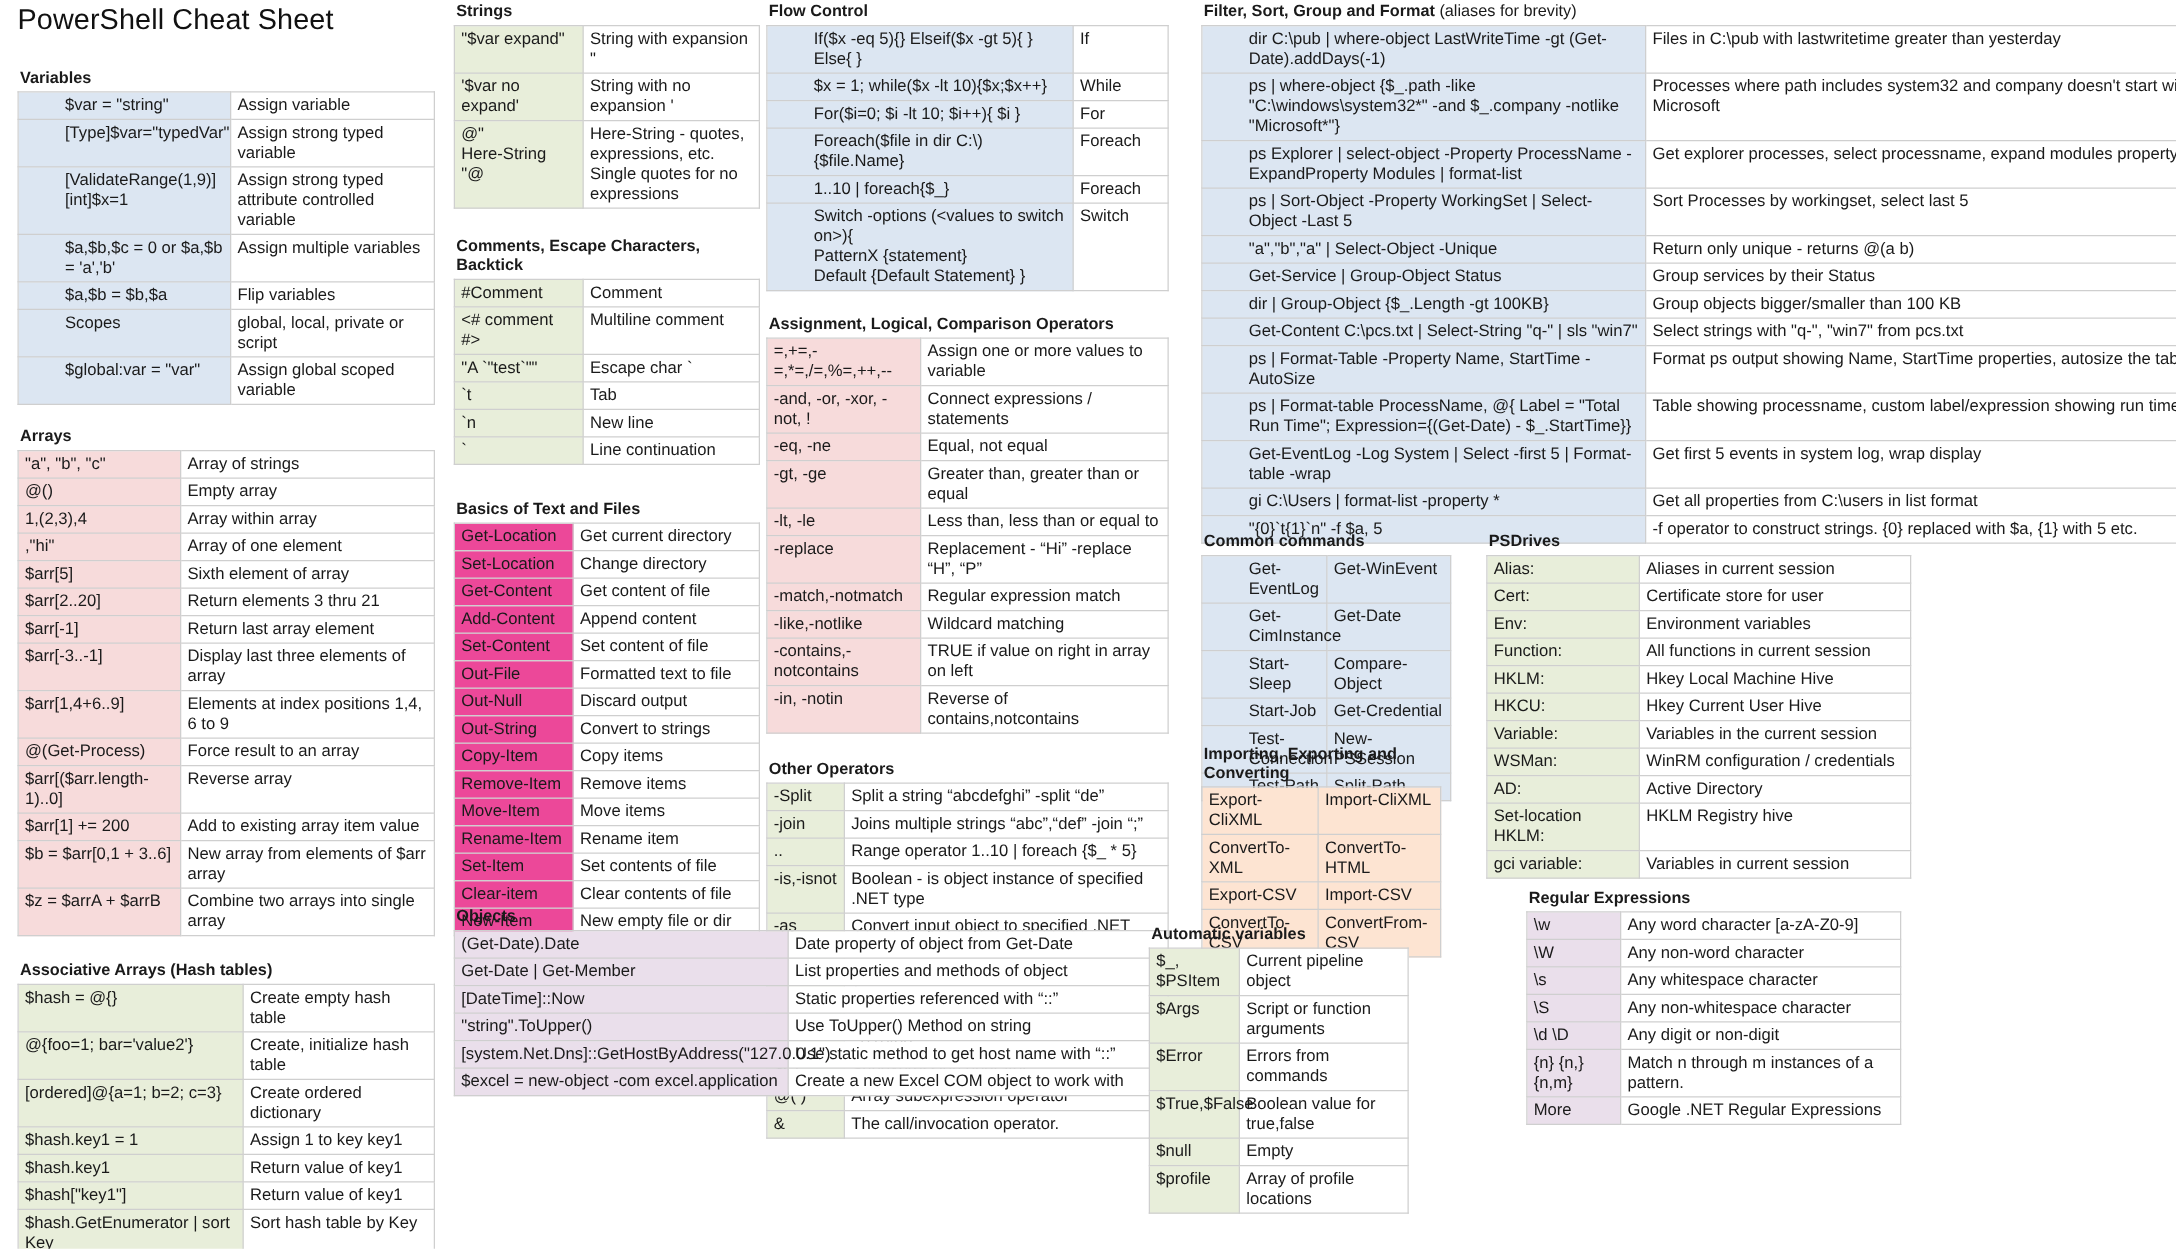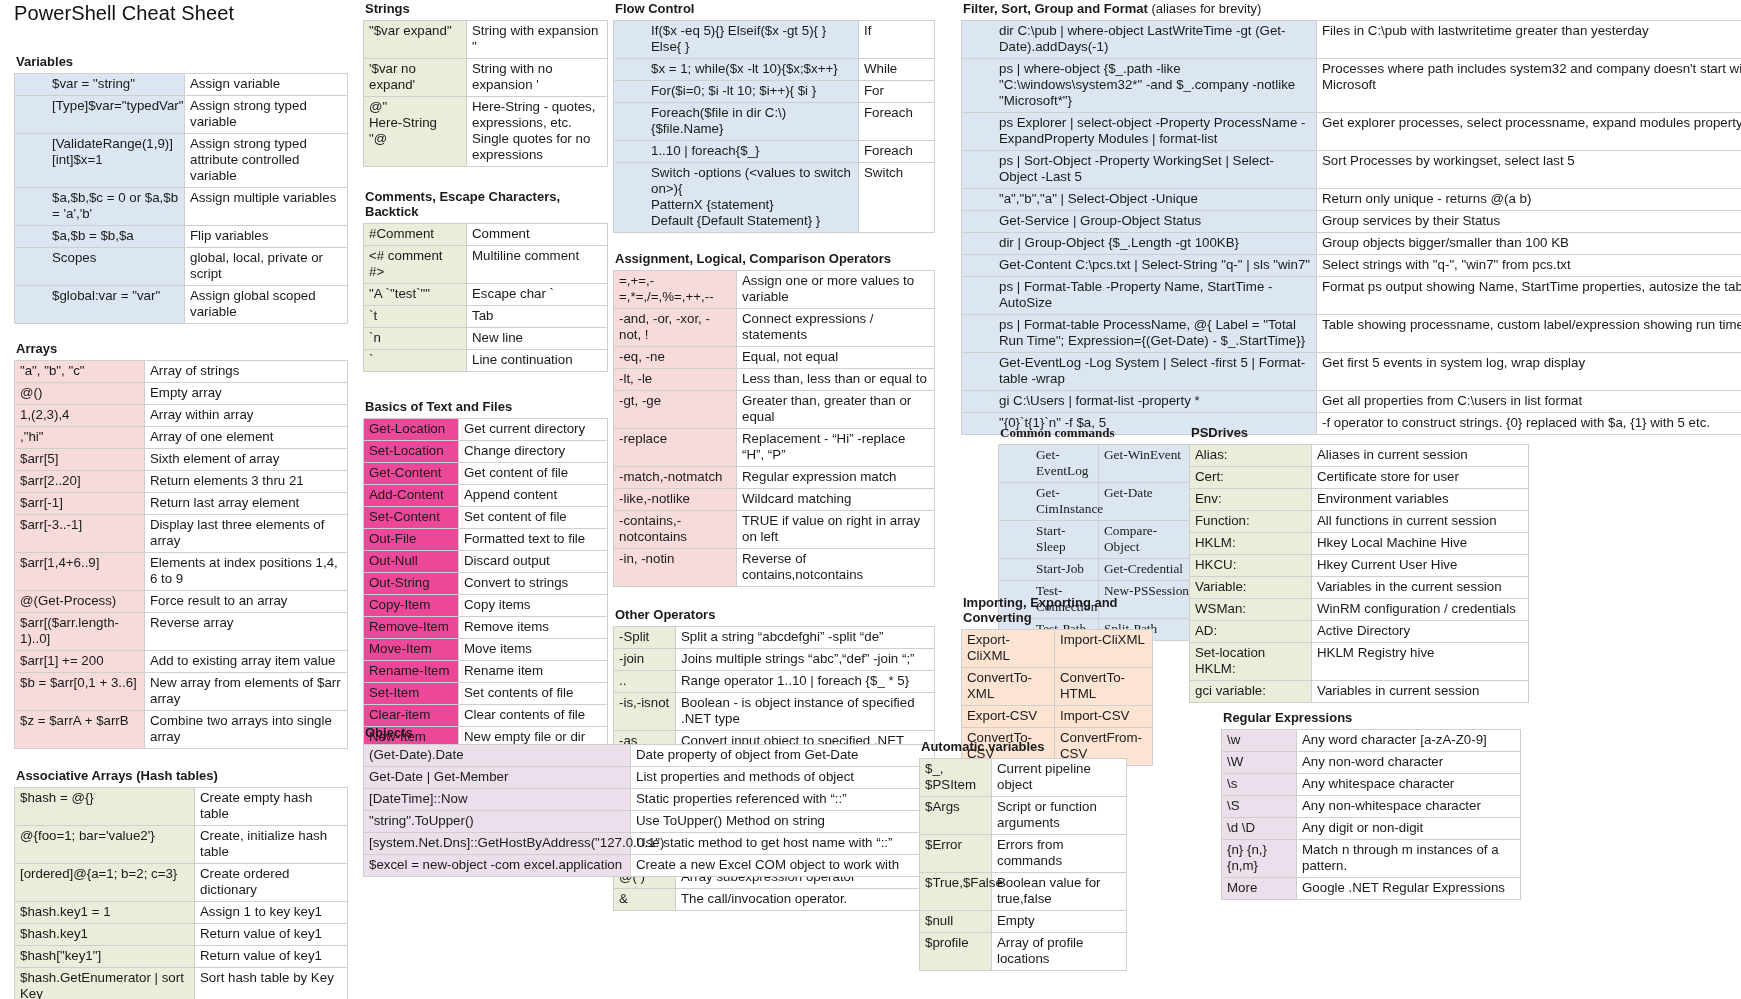--- a/index.html
+++ b/index.html
@@ -6,21 +6,21 @@
   body{
     width:1741px;height:999px;
     font-family:"Liberation Sans", sans-serif;
     color:#1a1a1a;
     position:relative;
     overflow:hidden;
   }
   .page{position:relative;width:1741px;height:999px;}
   .title{
     position:absolute;left:14px;top:2px;
-    font-size:20px;font-weight:400;color:#111;
+    font-size:23px;font-weight:400;color:#111;
     letter-spacing:0.1px;
   }
   .col{position:absolute;top:0;}
   .sec{margin-bottom:13px;}
   .sec-h{
     font-size:13px;font-weight:bold;color:#1a1a1a;
     margin:0 0 4px 2px;line-height:15px;
   }
   .sec-h .sub{font-weight:normal;}
   table.t{
@@ -398,26 +398,26 @@
             </tr>
             <tr>
               <td class="k">-and, -or, -xor, -not, !</td>
               <td class="v">Connect expressions / statements</td>
             </tr>
             <tr>
               <td class="k">-eq, -ne</td>
               <td class="v">Equal, not equal</td>
             </tr>
             <tr>
+              <td class="k">-gt, -ge</td>
+              <td class="v">Greater than, greater than or equal</td>
+            </tr>
+            <tr>
               <td class="k">-lt, -le</td>
               <td class="v">Less than, less than or equal to</td>
-            </tr>
-            <tr>
-              <td class="k">-gt, -ge</td>
-              <td class="v">Greater than, greater than or equal</td>
             </tr>
             <tr>
               <td class="k">-replace</td>
               <td class="v">Replacement - “Hi” -replace “H”, “P”</td>
             </tr>
             <tr>
               <td class="k">-match,-notmatch</td>
               <td class="v">Regular expression match</td>
             </tr>
             <tr>
@@ -587,21 +587,21 @@
             </tr>
             <tr>
               <td class="k">"{0}`t{1}`n" -f $a, 5</td>
               <td class="v">-f operator to construct strings.  {0} replaced with $a, {1} with 5 etc.</td>
             </tr>
           </tbody>
       </table>
     </div>
   </div>
 
-  <div class="col" style="left:998px;top:425px;width:200px;font-family:Liberation Serif, serif;">
+  <div class="col" style="left:961px;top:425px;width:200px;">
     <div class="sec">
       <div class="sec-h">Common commands</div>
       <table class="t blue pair">
         <colgroup>
             <col style="width:100px">
             <col>
           </colgroup>
         <tbody>
             <tr>
               <td class="k">Get-EventLog</td>

